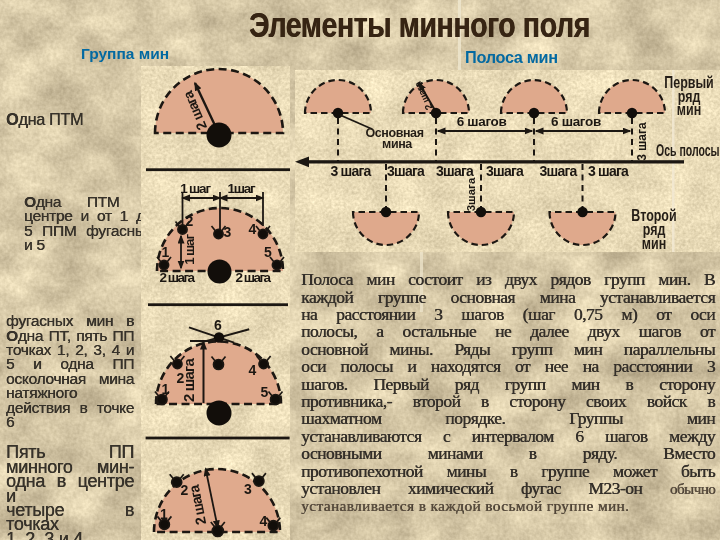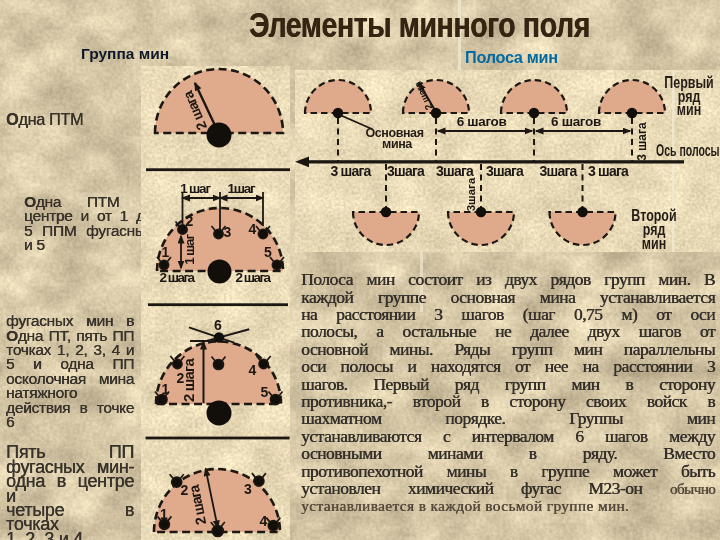--- a/index.html
+++ b/index.html
@@ -29,21 +29,21 @@
 </defs>
 <rect x="0" y="0" width="720" height="540" filter="url(#paper)"></rect>
 
 <rect x="458" y="0" width="3" height="70" fill="#efe7cf" opacity="0.8"></rect>
 
 <rect x="420" y="252" width="3" height="60" fill="#efe7cf" opacity="0.7"></rect>
 </svg>
 
 <div class="abs" style="left:249px;top:8px;font-size:28.5px;font-weight:bold;color:#362413;letter-spacing:-0.4px;white-space:nowrap;line-height:29px;text-shadow:0.5px 0 0 #362413;transform:scaleY(1.2);transform-origin:0 0;">Элементы минного поля</div>
 
-<div class="abs" style="left:81px;top:46px;font-size:15.5px;font-weight:bold;color:#0f172a;line-height:16px;white-space:nowrap;text-align:right;">Группа мин</div>
+<div class="abs" style="left:81px;top:46px;font-size:15.5px;font-weight:bold;color:#0369a1;line-height:16px;white-space:nowrap;text-align:right;">Группа мин</div>
 
 <div class="abs" style="left:465px;top:48.5px;font-size:16.3px;font-weight:bold;color:#0369a1;letter-spacing:-0.3px;line-height:17px;white-space:nowrap;">Полоса мин</div>
 
 <div class="abs lt" style="left:6px;top:112.4px;font-size:16.2px;letter-spacing:-0.3px;line-height:15px;white-space:nowrap;"><b>О</b>дна ПТМ</div>
 
 <div class="abs lt" style="left:24px;top:194.8px;width:129px;font-size:15.5px;letter-spacing:-0.3px;line-height:14.4px;">
 <div class="jl"><b>О</b>дна ПТМ в</div>
 <div class="jl">центре и от 1 до</div>
 <div class="jl">5 ППМ фугасных</div>
 <div>и 5</div>
@@ -55,21 +55,21 @@
 <div class="jl">точках 1, 2, 3, 4 и</div>
 <div class="jl">5 и одна ПП</div>
 <div class="jl">осколочная мина</div>
 <div>натяжного</div>
 <div class="jl">действия в точке</div>
 <div>6</div>
 </div>
 
 <div class="abs lt" style="left:6px;top:445.2px;width:128px;font-size:18px;letter-spacing:-0.3px;line-height:14.45px;">
 <div class="jl">Пять ПП</div>
-<div class="jl">фугасных мин-</div>
+<div class="jl">минного мин-</div>
 <div class="jl">одна в центре и</div>
 <div class="jl">четыре в точках</div>
 <div>1, 2, 3 и 4.</div>
 </div>
 
 <svg class="abs" style="left:141px;top:66px" width="149" height="474" viewBox="0 0 149 474">
 <defs>
 <marker id="ah" markerWidth="10" markerHeight="9" refX="7.5" refY="3.5" orient="auto-start-reverse" markerUnits="userSpaceOnUse">
           <path d="M0,0 L9,3.5 L0,7 z" fill="#1c1712"></path>
         </marker>

